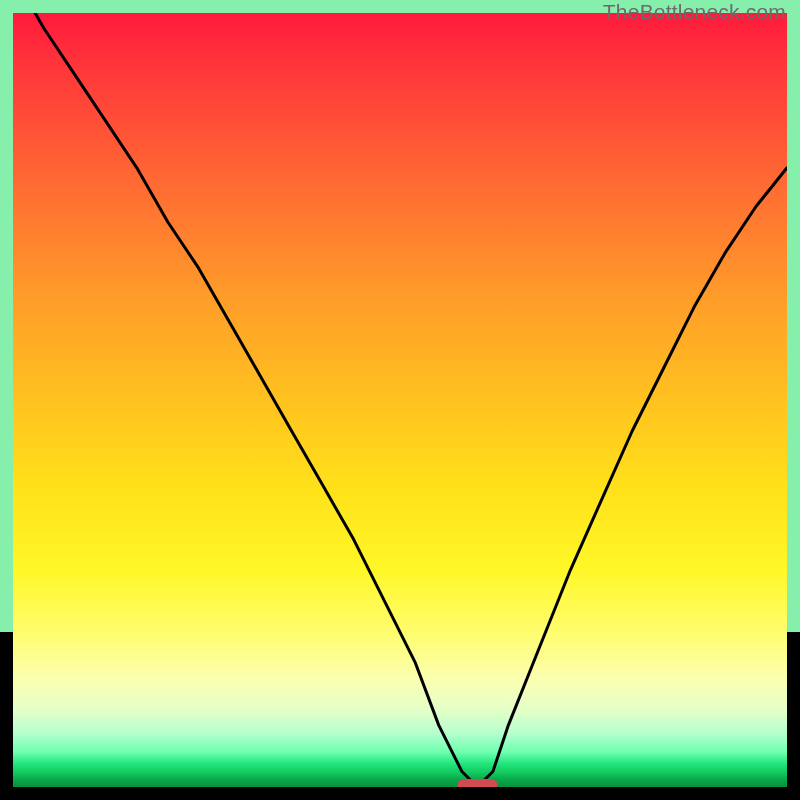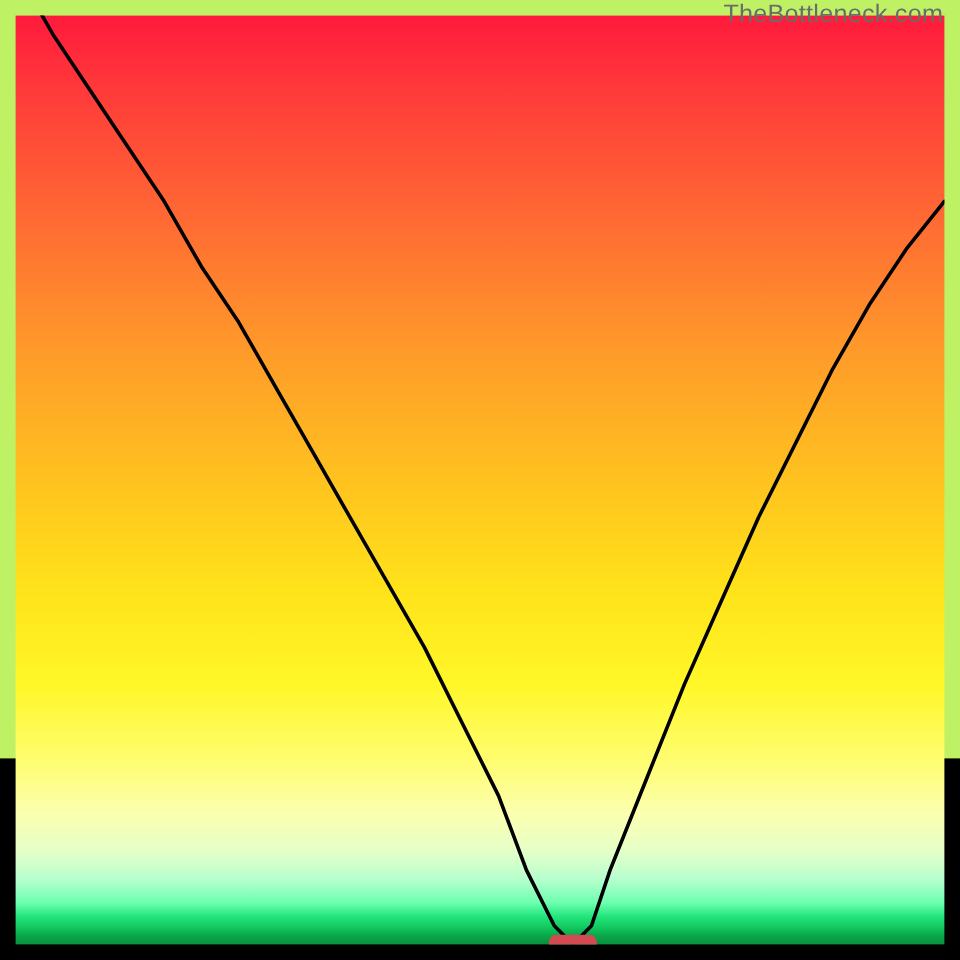--- a/index.html
+++ b/index.html
@@ -8,21 +8,21 @@
     width: 800px;
     height: 800px;
     background: #000;
     overflow: hidden;
     font-family: Arial, Helvetica, sans-serif;
   }
   .frame {
     position: relative;
     width: 800px;
     height: 632px;
-    background: #bef264;
+    background: #86efac;
   }
   .plot-area {
     position: absolute;
     left: 13px;
     top: 13px;
     width: 774px;
     height: 774px;
     
     background: linear-gradient(to bottom,
       #ff1a3c 0%,

